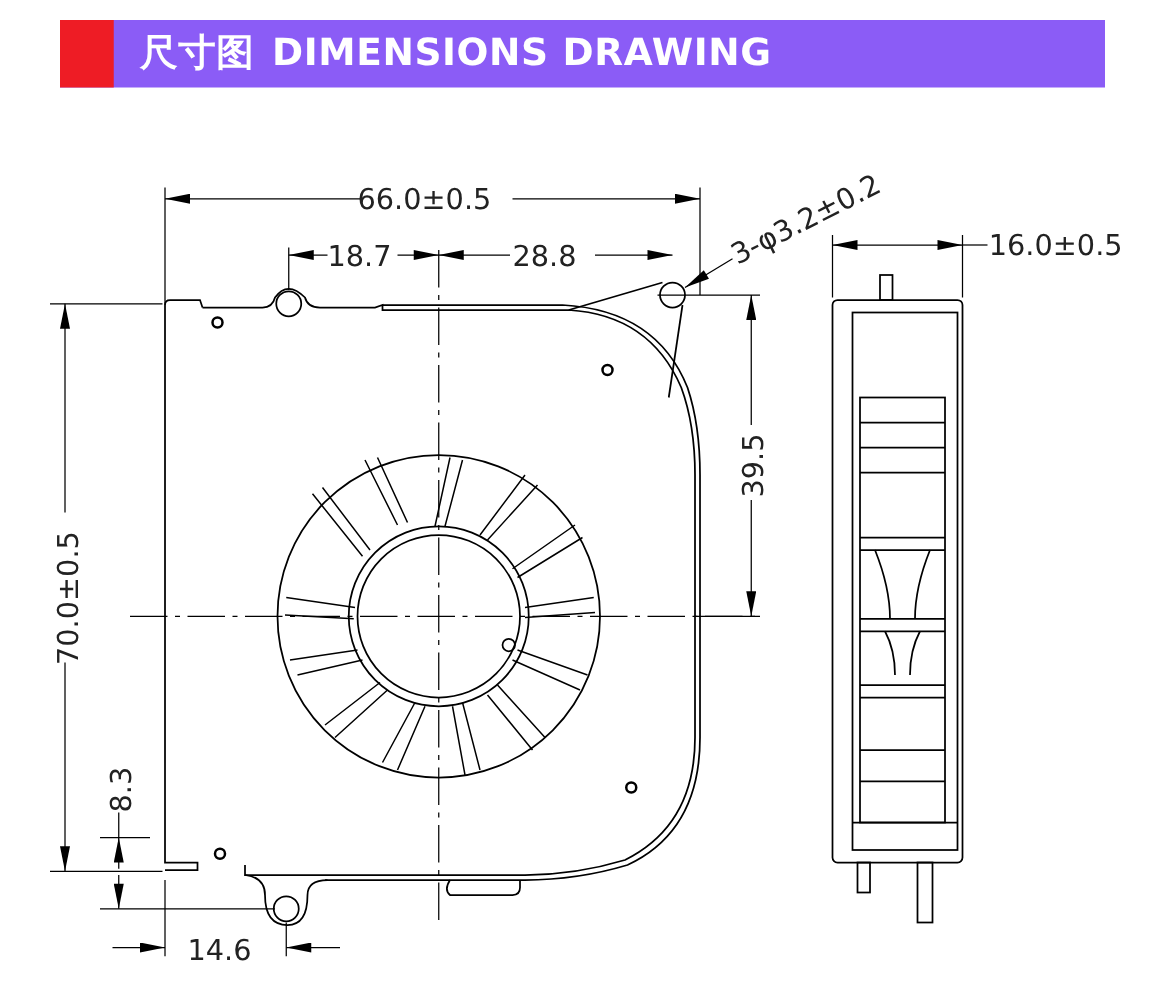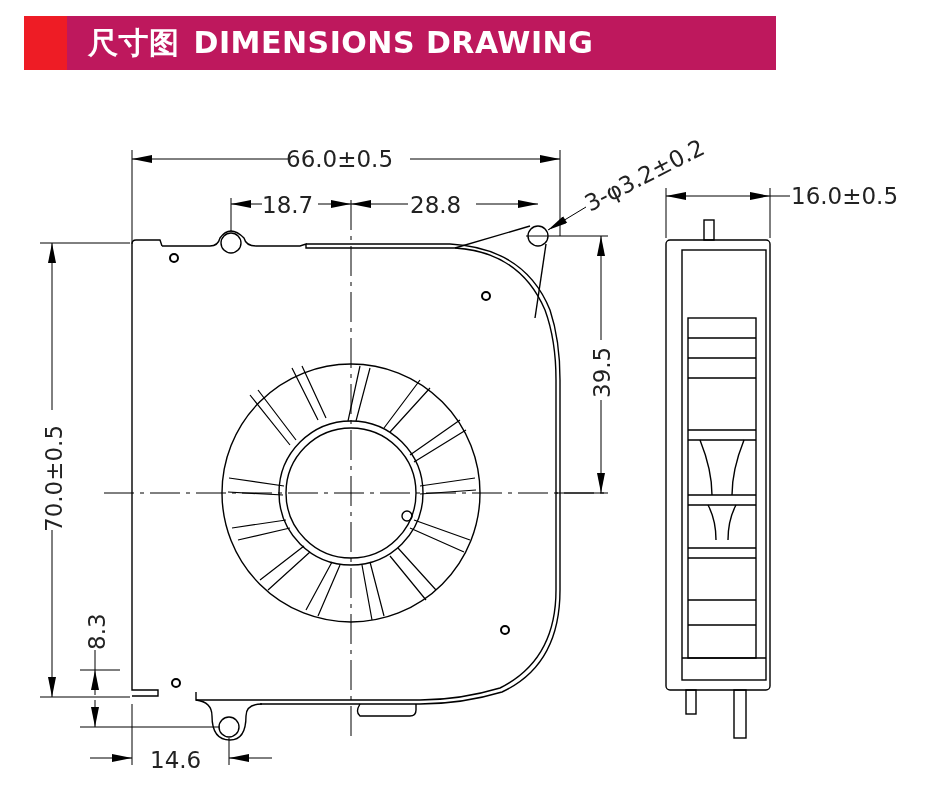--- a/index.html
+++ b/index.html
@@ -1,17 +1,17 @@
 <!DOCTYPE html>
 <html><head>
 <meta charset="utf-8">
 <style>
   html, body { margin: 0; padding: 0; background: #ffffff; }
   body { width: 928px; height: 801px; position: relative; overflow: hidden; font-family: "Liberation Sans", sans-serif; }
-  .banner { position: absolute; left: 24px; top: 16px; width: 752px; height: 54px; background: #be185d; }
+  .banner { position: absolute; left: 48px; top: 16px; width: 836px; height: 54px; background: #8b5cf6; }
   .banner .accent { position: absolute; left: 0; top: 0; width: 43px; height: 54px; background: #ee1c25; }
   .banner .title { position: absolute; left: 64px; top: 6px; color: #ffffff; font-weight: bold; font-size: 30px; letter-spacing: 0.5px; line-height: 42px; font-family: "DejaVu Sans", sans-serif; }
   .banner .title .en { margin-left: 14px; }
   svg.drawing { position: absolute; left: 0; top: 0; }
   .dim { font-family: "DejaVu Sans", sans-serif; font-size: 23px; fill: #222; font-weight: normal; }
 </style>
 </head>
 <body>
 
 <div class="banner">

